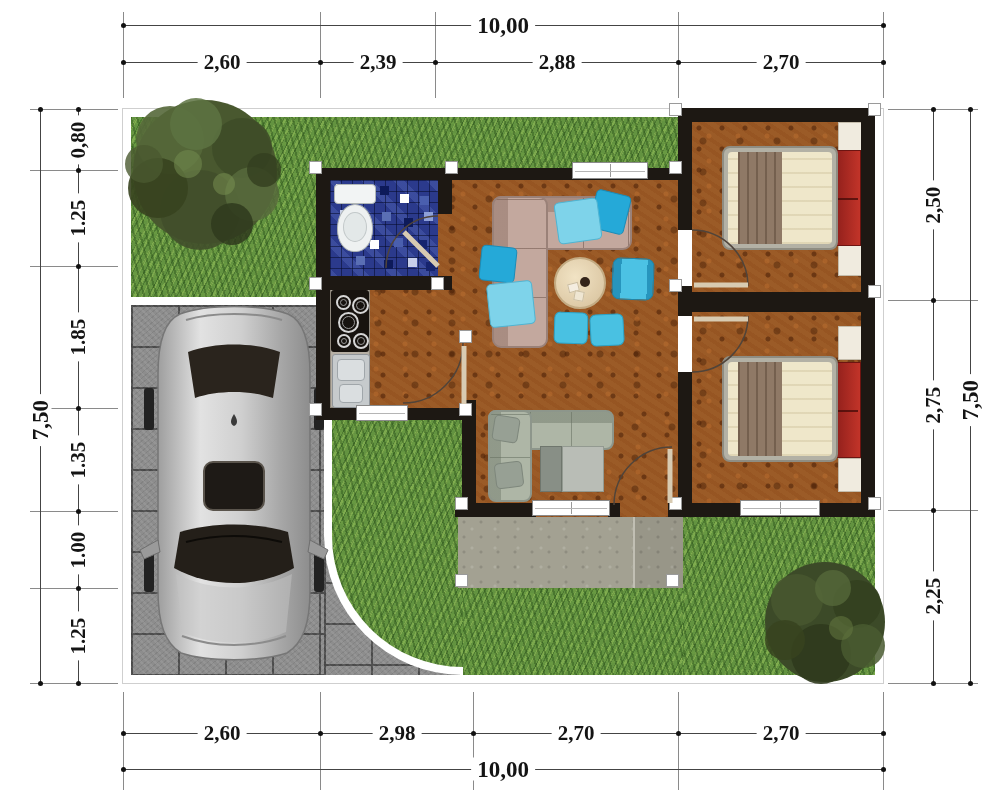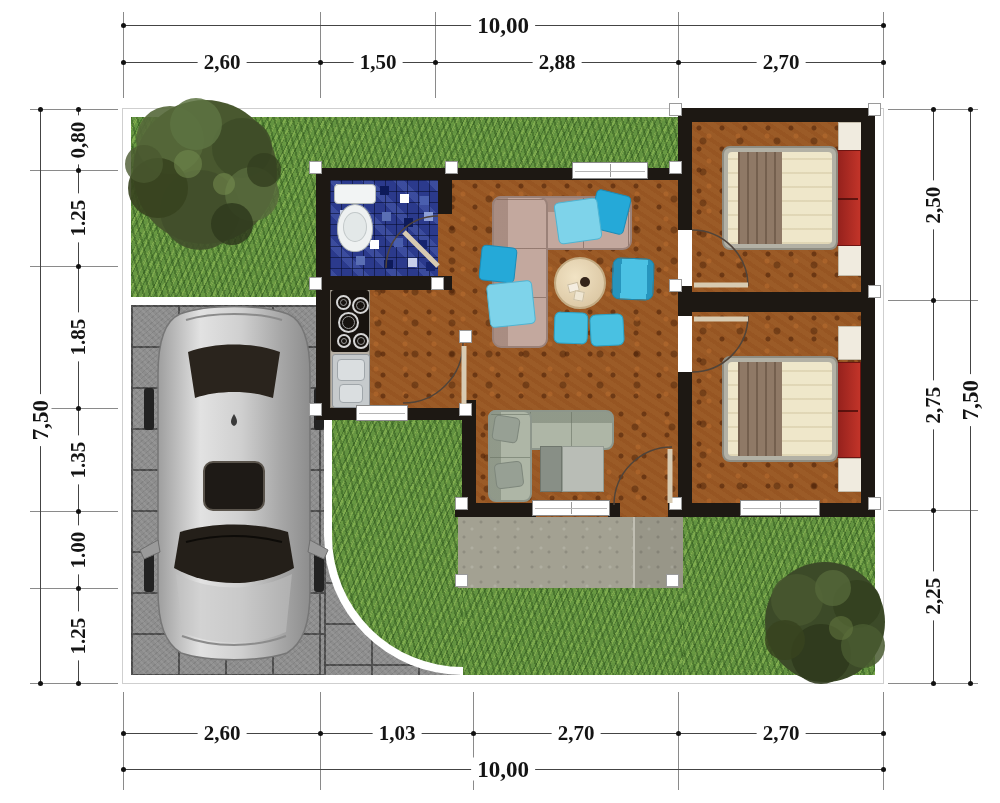--- a/index.html
+++ b/index.html
@@ -115,37 +115,37 @@
   <div class="dot" style="left:123px;top:25px"></div>
   <div class="dot" style="left:883px;top:25px"></div>
   <span class="dlab big" style="left:503px;top:25px">10,00</span>
   <div class="dl h abs" style="left:123px;top:62px;width:760px"></div>
   <div class="dot" style="left:123px;top:62px"></div>
   <div class="dot" style="left:320px;top:62px"></div>
   <div class="dot" style="left:435px;top:62px"></div>
   <div class="dot" style="left:678px;top:62px"></div>
   <div class="dot" style="left:883px;top:62px"></div>
   <span class="dlab" style="left:222px;top:62px">2,60</span>
-  <span class="dlab" style="left:378px;top:62px">1,50</span>
+  <span class="dlab" style="left:378px;top:62px">2,39</span>
   <span class="dlab" style="left:557px;top:62px">2,88</span>
   <span class="dlab" style="left:781px;top:62px">2,70</span>
 
   <div class="ext v abs" style="left:123px;top:692px;height:98px"></div>
   <div class="ext v abs" style="left:320px;top:692px;height:98px"></div>
   <div class="ext v abs" style="left:473px;top:692px;height:98px"></div>
   <div class="ext v abs" style="left:678px;top:692px;height:98px"></div>
   <div class="ext v abs" style="left:883px;top:692px;height:98px"></div>
   <div class="dl h abs" style="left:123px;top:733px;width:760px"></div>
   <div class="dot" style="left:123px;top:733px"></div>
   <div class="dot" style="left:320px;top:733px"></div>
   <div class="dot" style="left:473px;top:733px"></div>
   <div class="dot" style="left:678px;top:733px"></div>
   <div class="dot" style="left:883px;top:733px"></div>
   <span class="dlab" style="left:222px;top:733px">2,60</span>
-  <span class="dlab" style="left:397px;top:733px">1,03</span>
+  <span class="dlab" style="left:397px;top:733px">2,98</span>
   <span class="dlab" style="left:576px;top:733px">2,70</span>
   <span class="dlab" style="left:781px;top:733px">2,70</span>
   <div class="dl h abs" style="left:123px;top:769px;width:760px"></div>
   <div class="dot" style="left:123px;top:769px"></div>
   <div class="dot" style="left:883px;top:769px"></div>
   <span class="dlab big" style="left:503px;top:769px">10,00</span>
 
   <div class="ext h abs" style="left:30px;top:109px;width:88px"></div>
   <div class="ext h abs" style="left:30px;top:170px;width:88px"></div>
   <div class="ext h abs" style="left:30px;top:266px;width:88px"></div>

